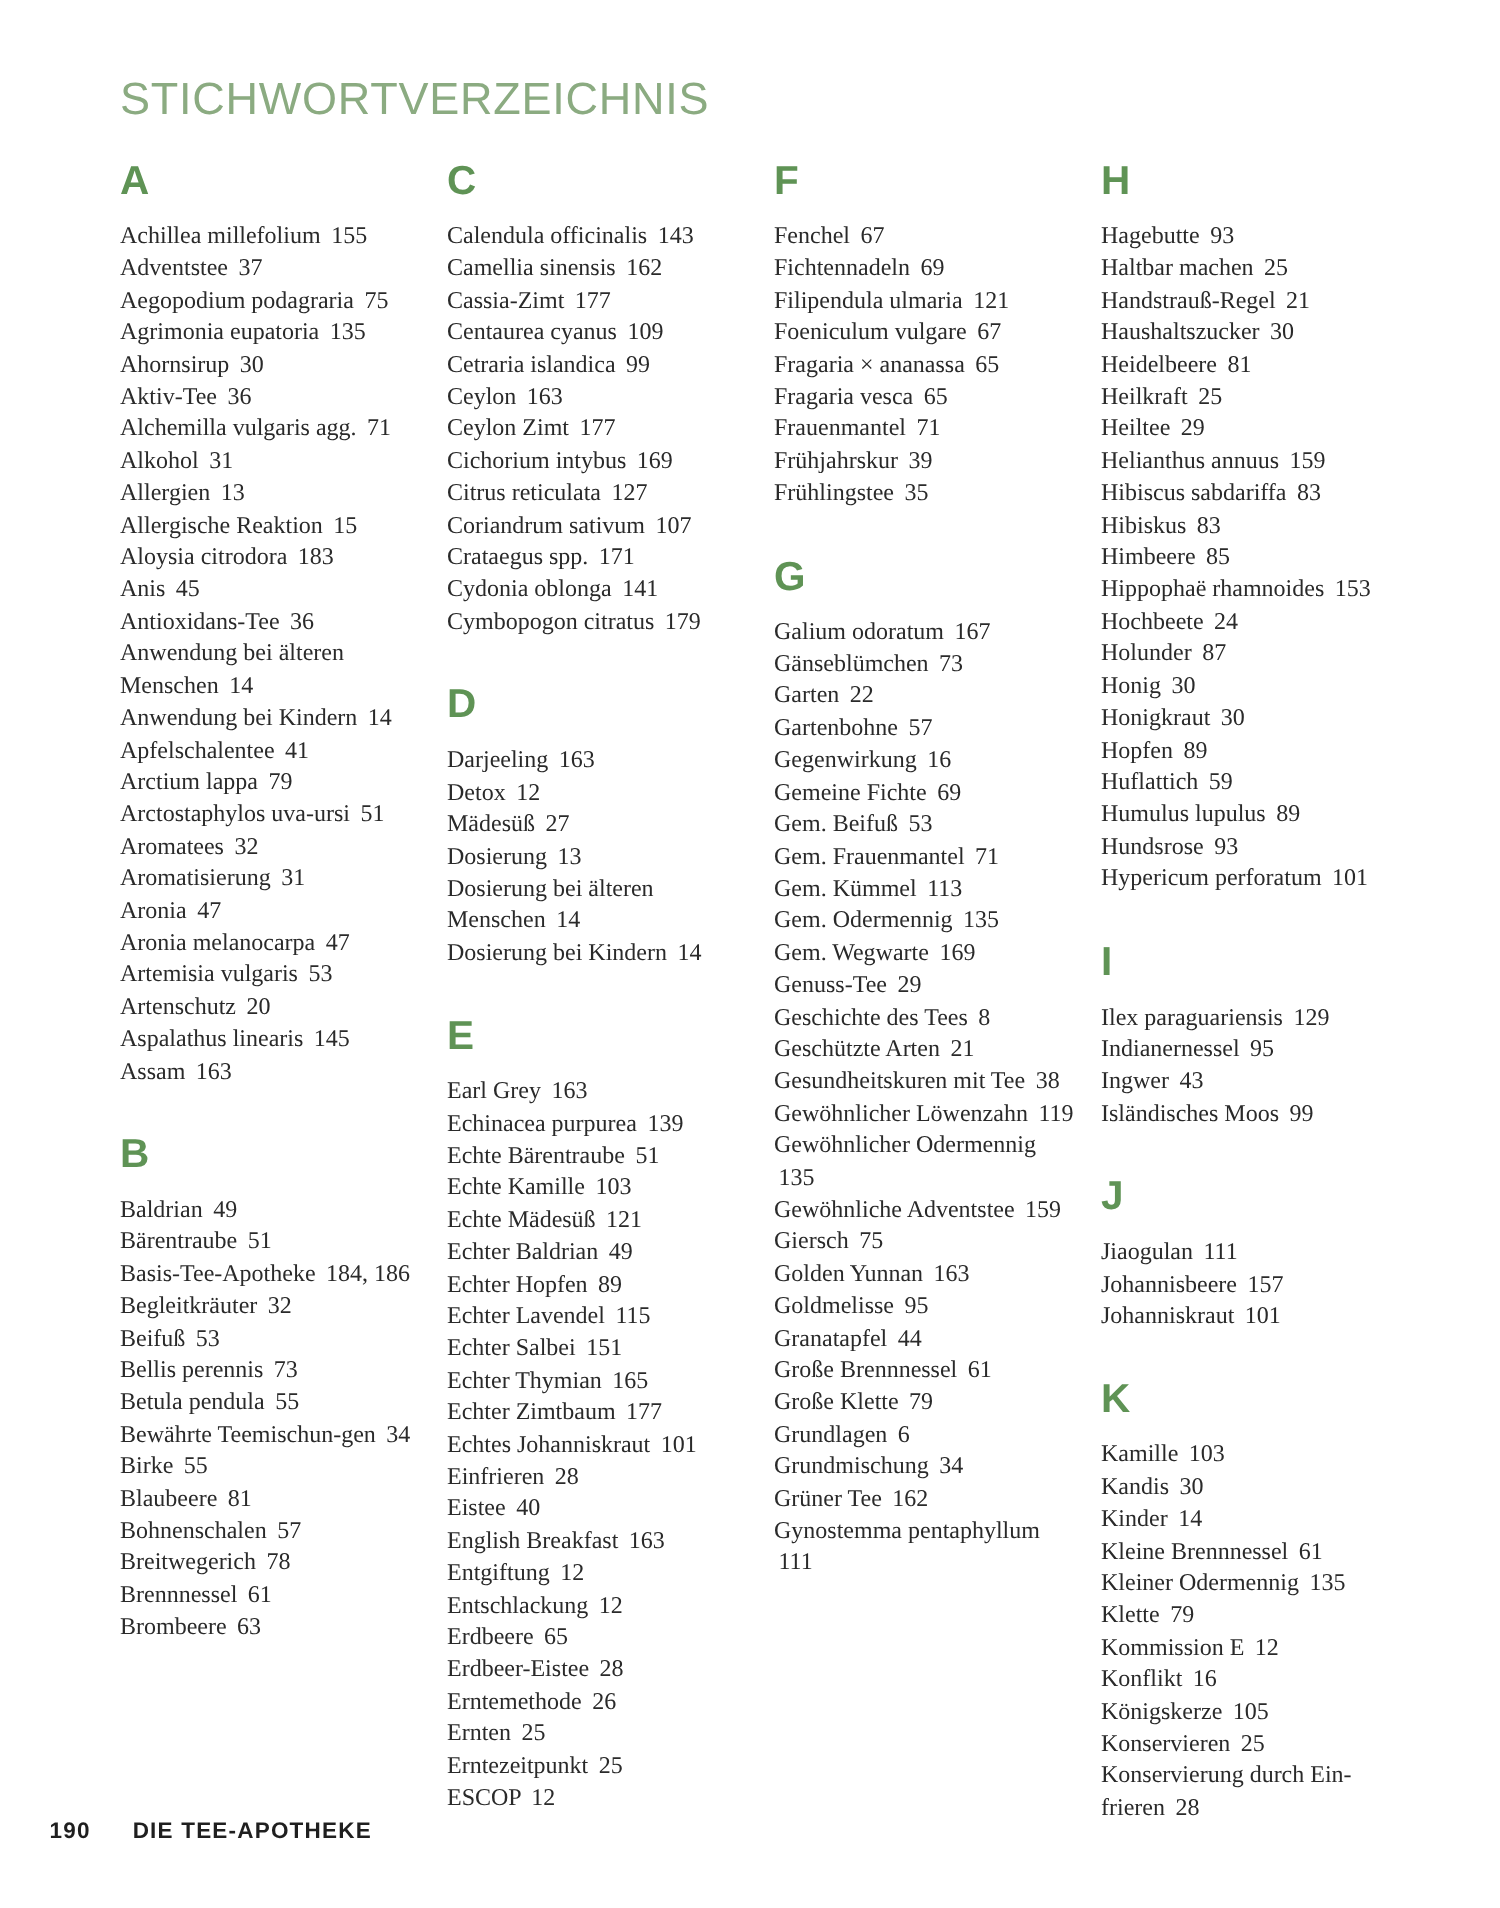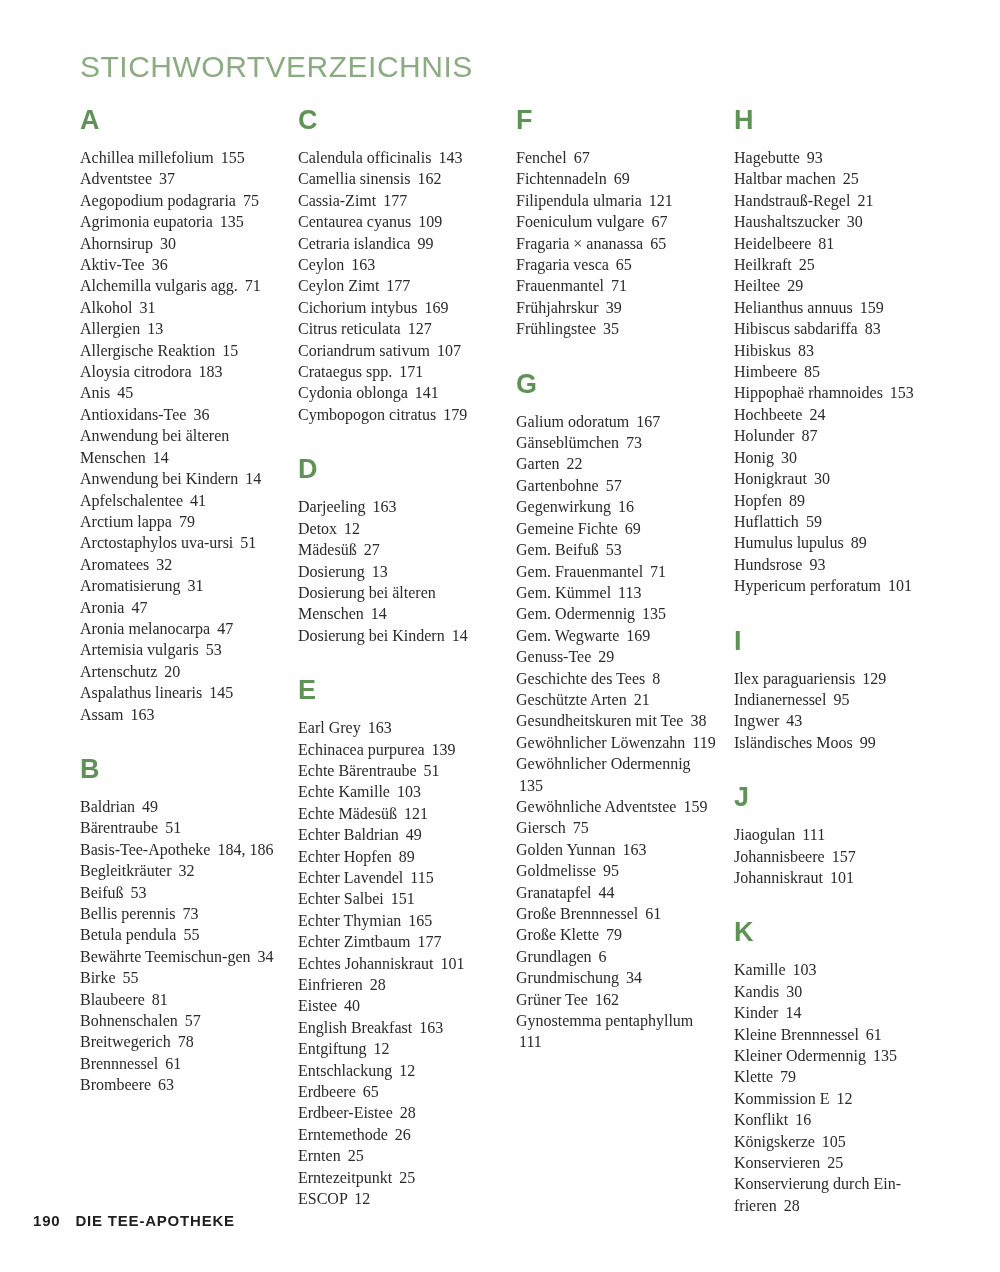--- a/index.html
+++ b/index.html
@@ -59,21 +59,21 @@
     position: absolute;
     left: 33px;
     top: 1212px;
     font-family: "Liberation Sans", "DejaVu Sans", sans-serif;
     font-size: 15px;
     font-weight: 600;
     letter-spacing: 0.8px;
     color: #1f1f1f;
   }
   .footer .book-title {
-    margin-left: 15px;
+    margin-left: 28px;
     text-align: center;
   }
 </style>
 </head>
 <body>
 
 <div class="page">
   <h1 class="page-title">STICHWORTVERZEICHNIS</h1>
 
   <div class="columns" id="columns">

